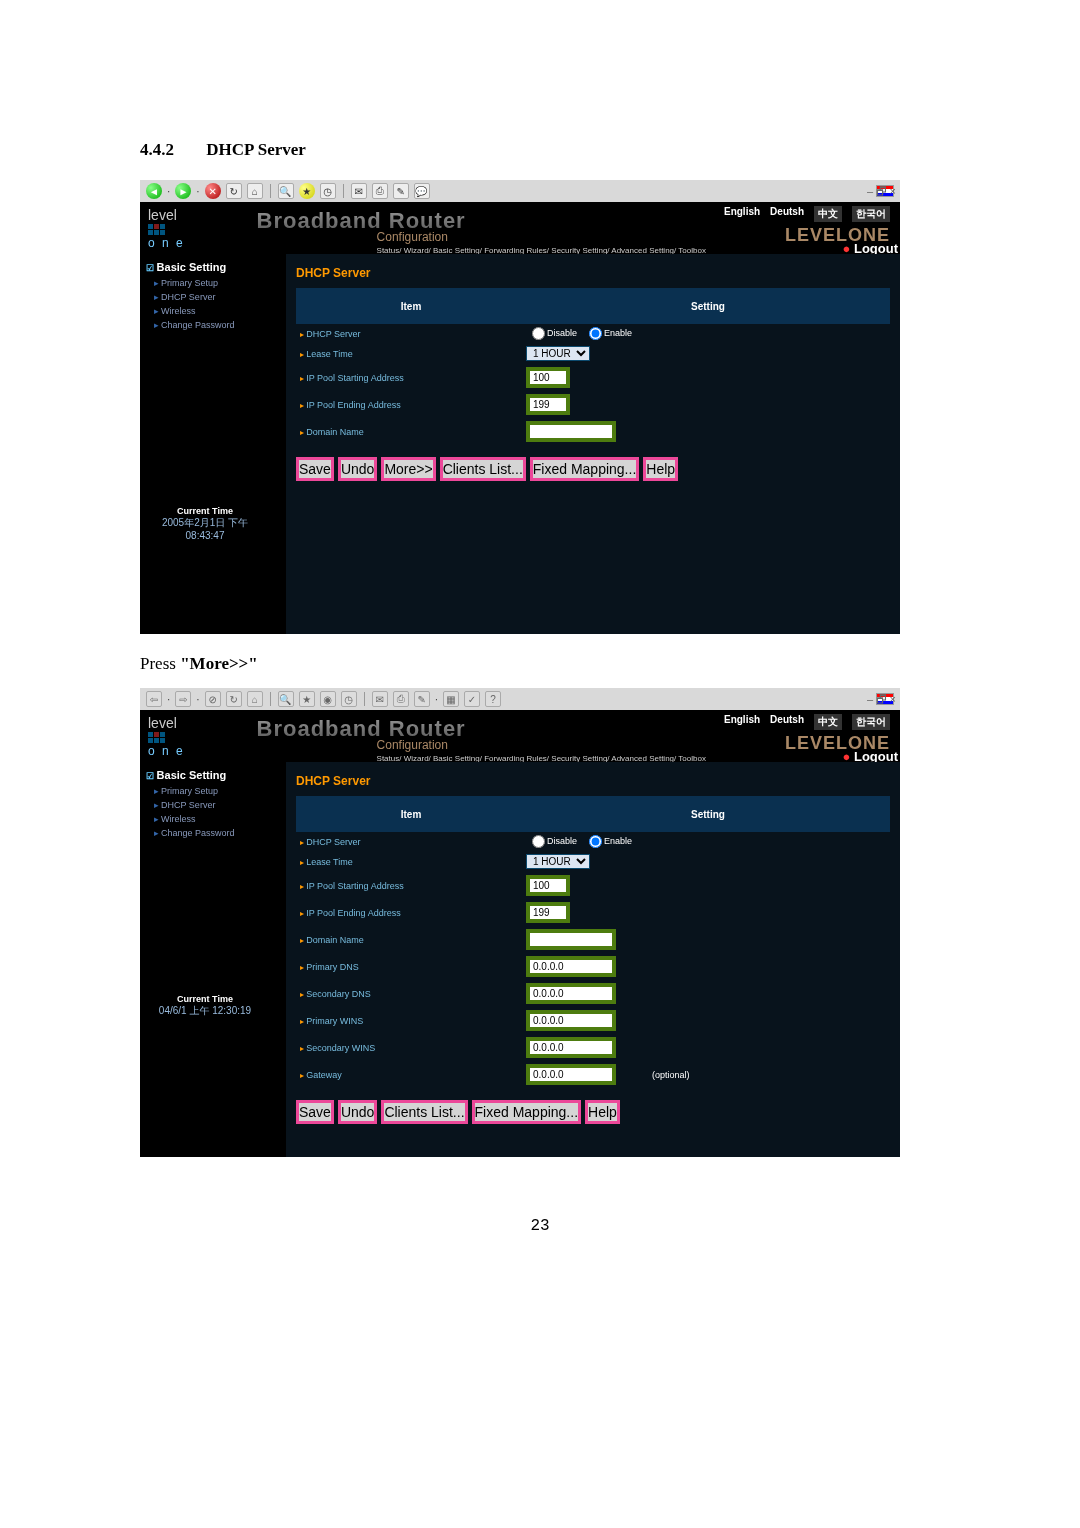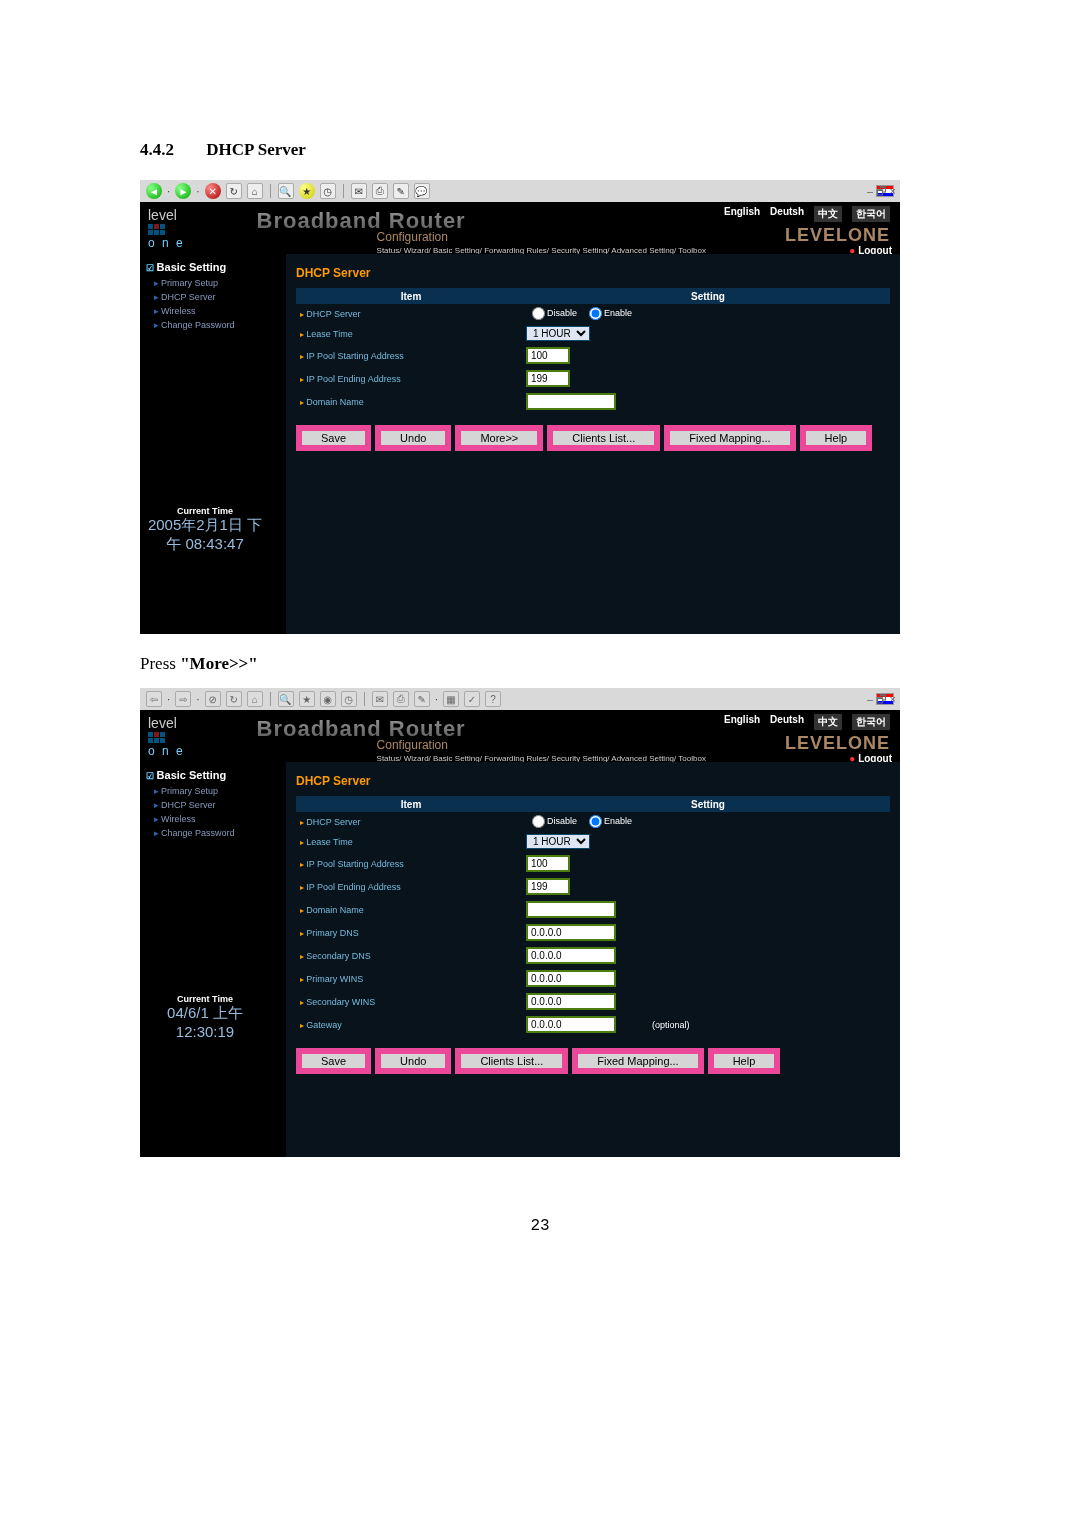--- a/index.html
+++ b/index.html
@@ -138,23 +138,23 @@
     .brand-big {
       position: absolute;
       right: 10px; bottom: 8px;
       color: #a86;
       font-size: 18px;
       font-weight: bold;
       letter-spacing: 1px;
     }
     .logout {
       position: absolute;
-      right: 8px; bottom: -2px;
+      right: 2px; bottom: -2px;
       color: #fff;
-      font-size: 10px;
+      font-size: 13px;
       font-weight: bold;
       text-align: center;
     }
     .logout::before { content: "● "; color: #f33; }
     
     .router-body {
       display: flex;
       min-height: 380px;
       background: #000;
       gap: 16px;
@@ -181,39 +181,39 @@
     }
     .sidebar-item::before { content: "▸ "; color: #36a; }
     .current-time {
       margin-top: 170px;
       text-align: center;
       color: #fff;
       font-size: 10px;
       padding: 4px;
     }
     .current-time .label { color: #fff; font-weight: bold; font-size: 9px; }
-    .current-time .val { color: #9bd; font-size: 15px; }
+    .current-time .val { color: #9bd; font-size: 10px; }
     .content-panel {
       flex: 1;
       background: #08131c;
       padding: 8px 10px;
     }
     .panel-title {
       color: #f90;
       font-weight: bold;
       font-size: 12px;
       padding: 4px 0 8px 0;
     }
     .settings-header {
       display: flex;
       background: #0a3050;
       color: #fff;
       font-weight: bold;
       font-size: 10px;
-      height: 16px;
+      height: 36px;
       align-items: center;
     }
     .settings-header .col-item { width: 230px; text-align: center; }
     .settings-header .col-setting { flex: 1; text-align: center; }
     .settings-row {
       display: flex;
       align-items: center;
       padding: 3px 0;
     }
     .settings-row .item-label {
@@ -228,44 +228,44 @@
       display: flex;
       align-items: center;
       gap: 6px;
     }
     .radio-group { color: #fff; font-size: 9px; }
     .radio-group input { margin: 0 2px 0 6px; vertical-align: middle; }
     .txt-input {
       font-size: 10px;
       padding: 1px 3px;
       width: 90px;
-      border: 2px solid #4d7c0f;
+      border: 4px solid #4d7c0f;
       background: #fff;
       color: #000;
     }
     .txt-input.small { width: 44px; }
     .sel-input {
       font-size: 10px;
       background: #dde6f2;
       border: 1px solid #0c4a6e;
       padding: 0 2px;
     }
     .optional-txt { color: #fff; font-size: 9px; margin-left: 30px; }
     .button-row {
       display: flex;
       gap: 4px;
       margin-top: 12px;
       flex-wrap: wrap;
     }
     .btn {
-      font-size: 11px;
+      font-size: 14px;
       background: #d5d5d5;
       color: #000;
-      border: 6px solid #ec4899;
-      padding: 1px 19px;
+      border: 3px solid #ec4899;
+      padding: 1px 0;
       cursor: pointer;
       font-family: Arial, sans-serif;
     }
     .press-text {
       font-family: "Times New Roman", serif;
       font-size: 17px;
       margin: 16px 0 14px 0;
     }
     .press-text .quoted { font-weight: bold; }
     .page-footer {

